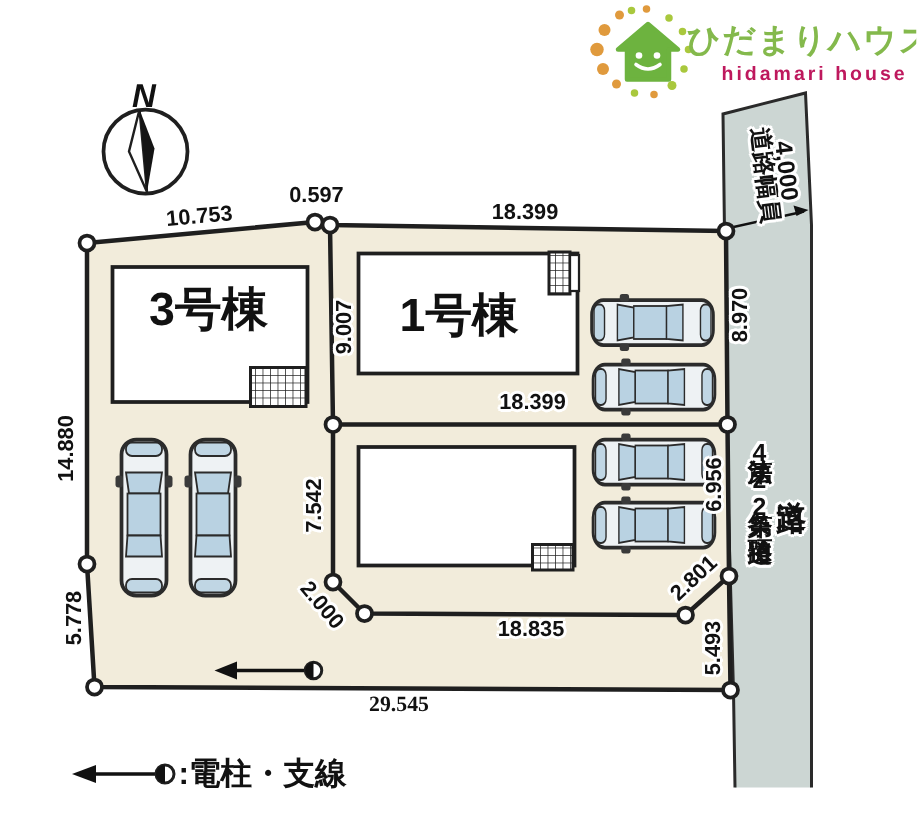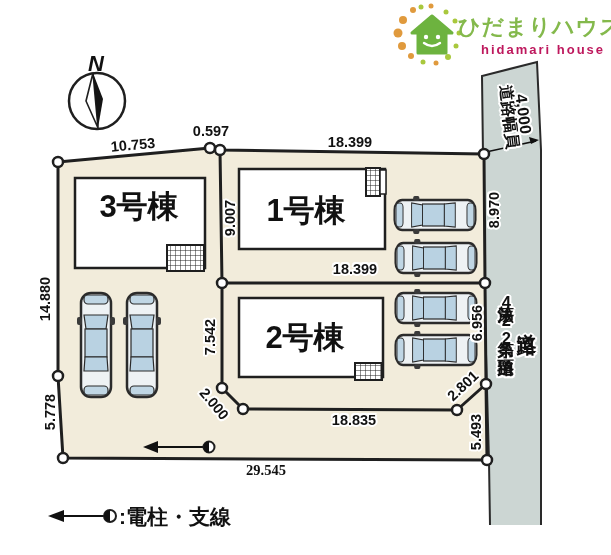--- a/index.html
+++ b/index.html
@@ -138,21 +138,20 @@
       <circle cx="426" cy="37" r="2.2" fill="#ffffff"></circle>
       <circle cx="438" cy="37" r="2.2" fill="#ffffff"></circle>
       <path d="M424,43 Q432,49 440,43" fill="none" stroke="#ffffff" stroke-width="2.4" stroke-linecap="round"></path>
     </g>
   </svg>
 
   <span class="north" style="left:88px;top:53px;">N</span>
 
   <span class="bl" style="left:139px;top:206px;transform:translate(-50%,-50%);">3号棟</span>
   <span class="bl" style="left:306px;top:210px;transform:translate(-50%,-50%);">1号棟</span>
-  <span class="bl" style="left:305px;top:337px;transform:translate(-50%,-50%);">2号棟</span>
 
   <span class="dim halo" style="left:133px;top:145px;transform:translate(-50%,-50%) rotate(-5deg);">10.753</span>
   <span class="dim halo" style="left:211px;top:131px;transform:translate(-50%,-50%);">0.597</span>
   <span class="dim halo" style="left:350px;top:142px;transform:translate(-50%,-50%);">18.399</span>
   <span class="dim halo" style="left:230px;top:218px;transform:translate(-50%,-50%) rotate(-90deg);">9.007</span>
   <span class="dim halo" style="left:355px;top:269px;transform:translate(-50%,-50%);">18.399</span>
   <span class="dim halo" style="left:45px;top:299px;transform:translate(-50%,-50%) rotate(-90deg);">14.880</span>
   <span class="dim halo" style="left:210px;top:337px;transform:translate(-50%,-50%) rotate(-90deg);">7.542</span>
   <span class="dim halo" style="left:214px;top:404px;transform:translate(-50%,-50%) rotate(50deg);">2.000</span>
   <span class="dim halo" style="left:354px;top:420px;transform:translate(-50%,-50%);">18.835</span>

